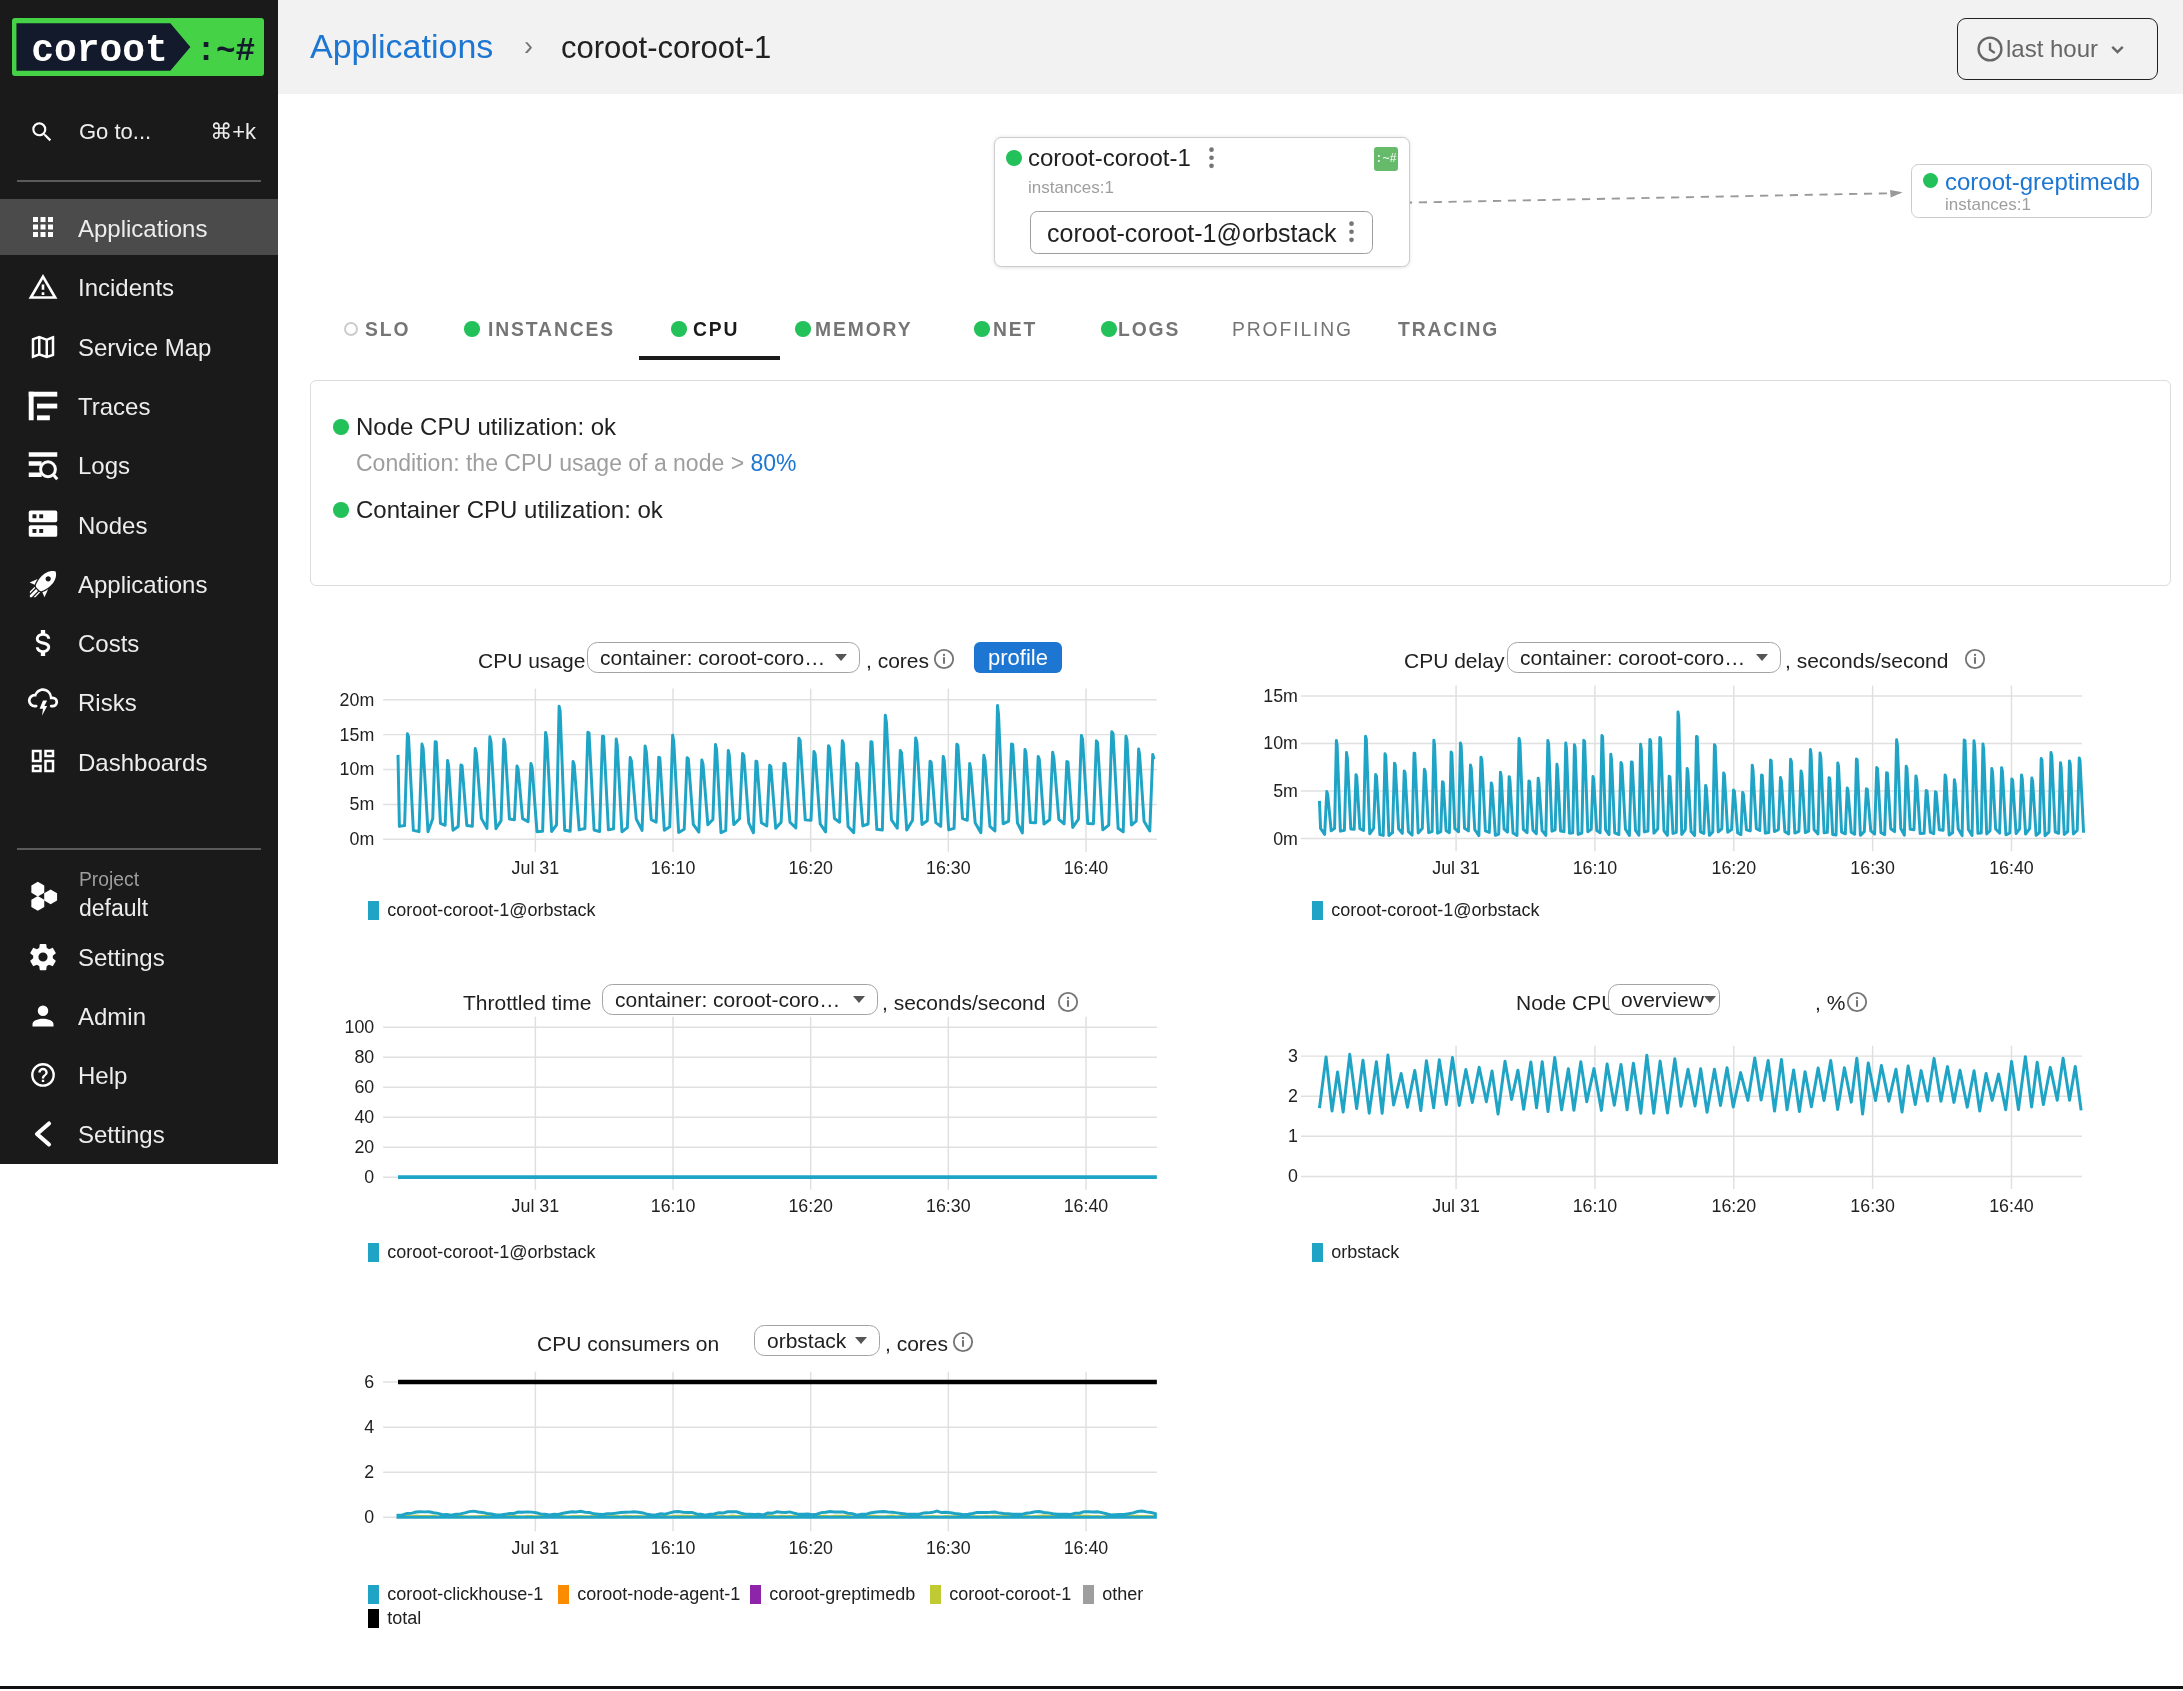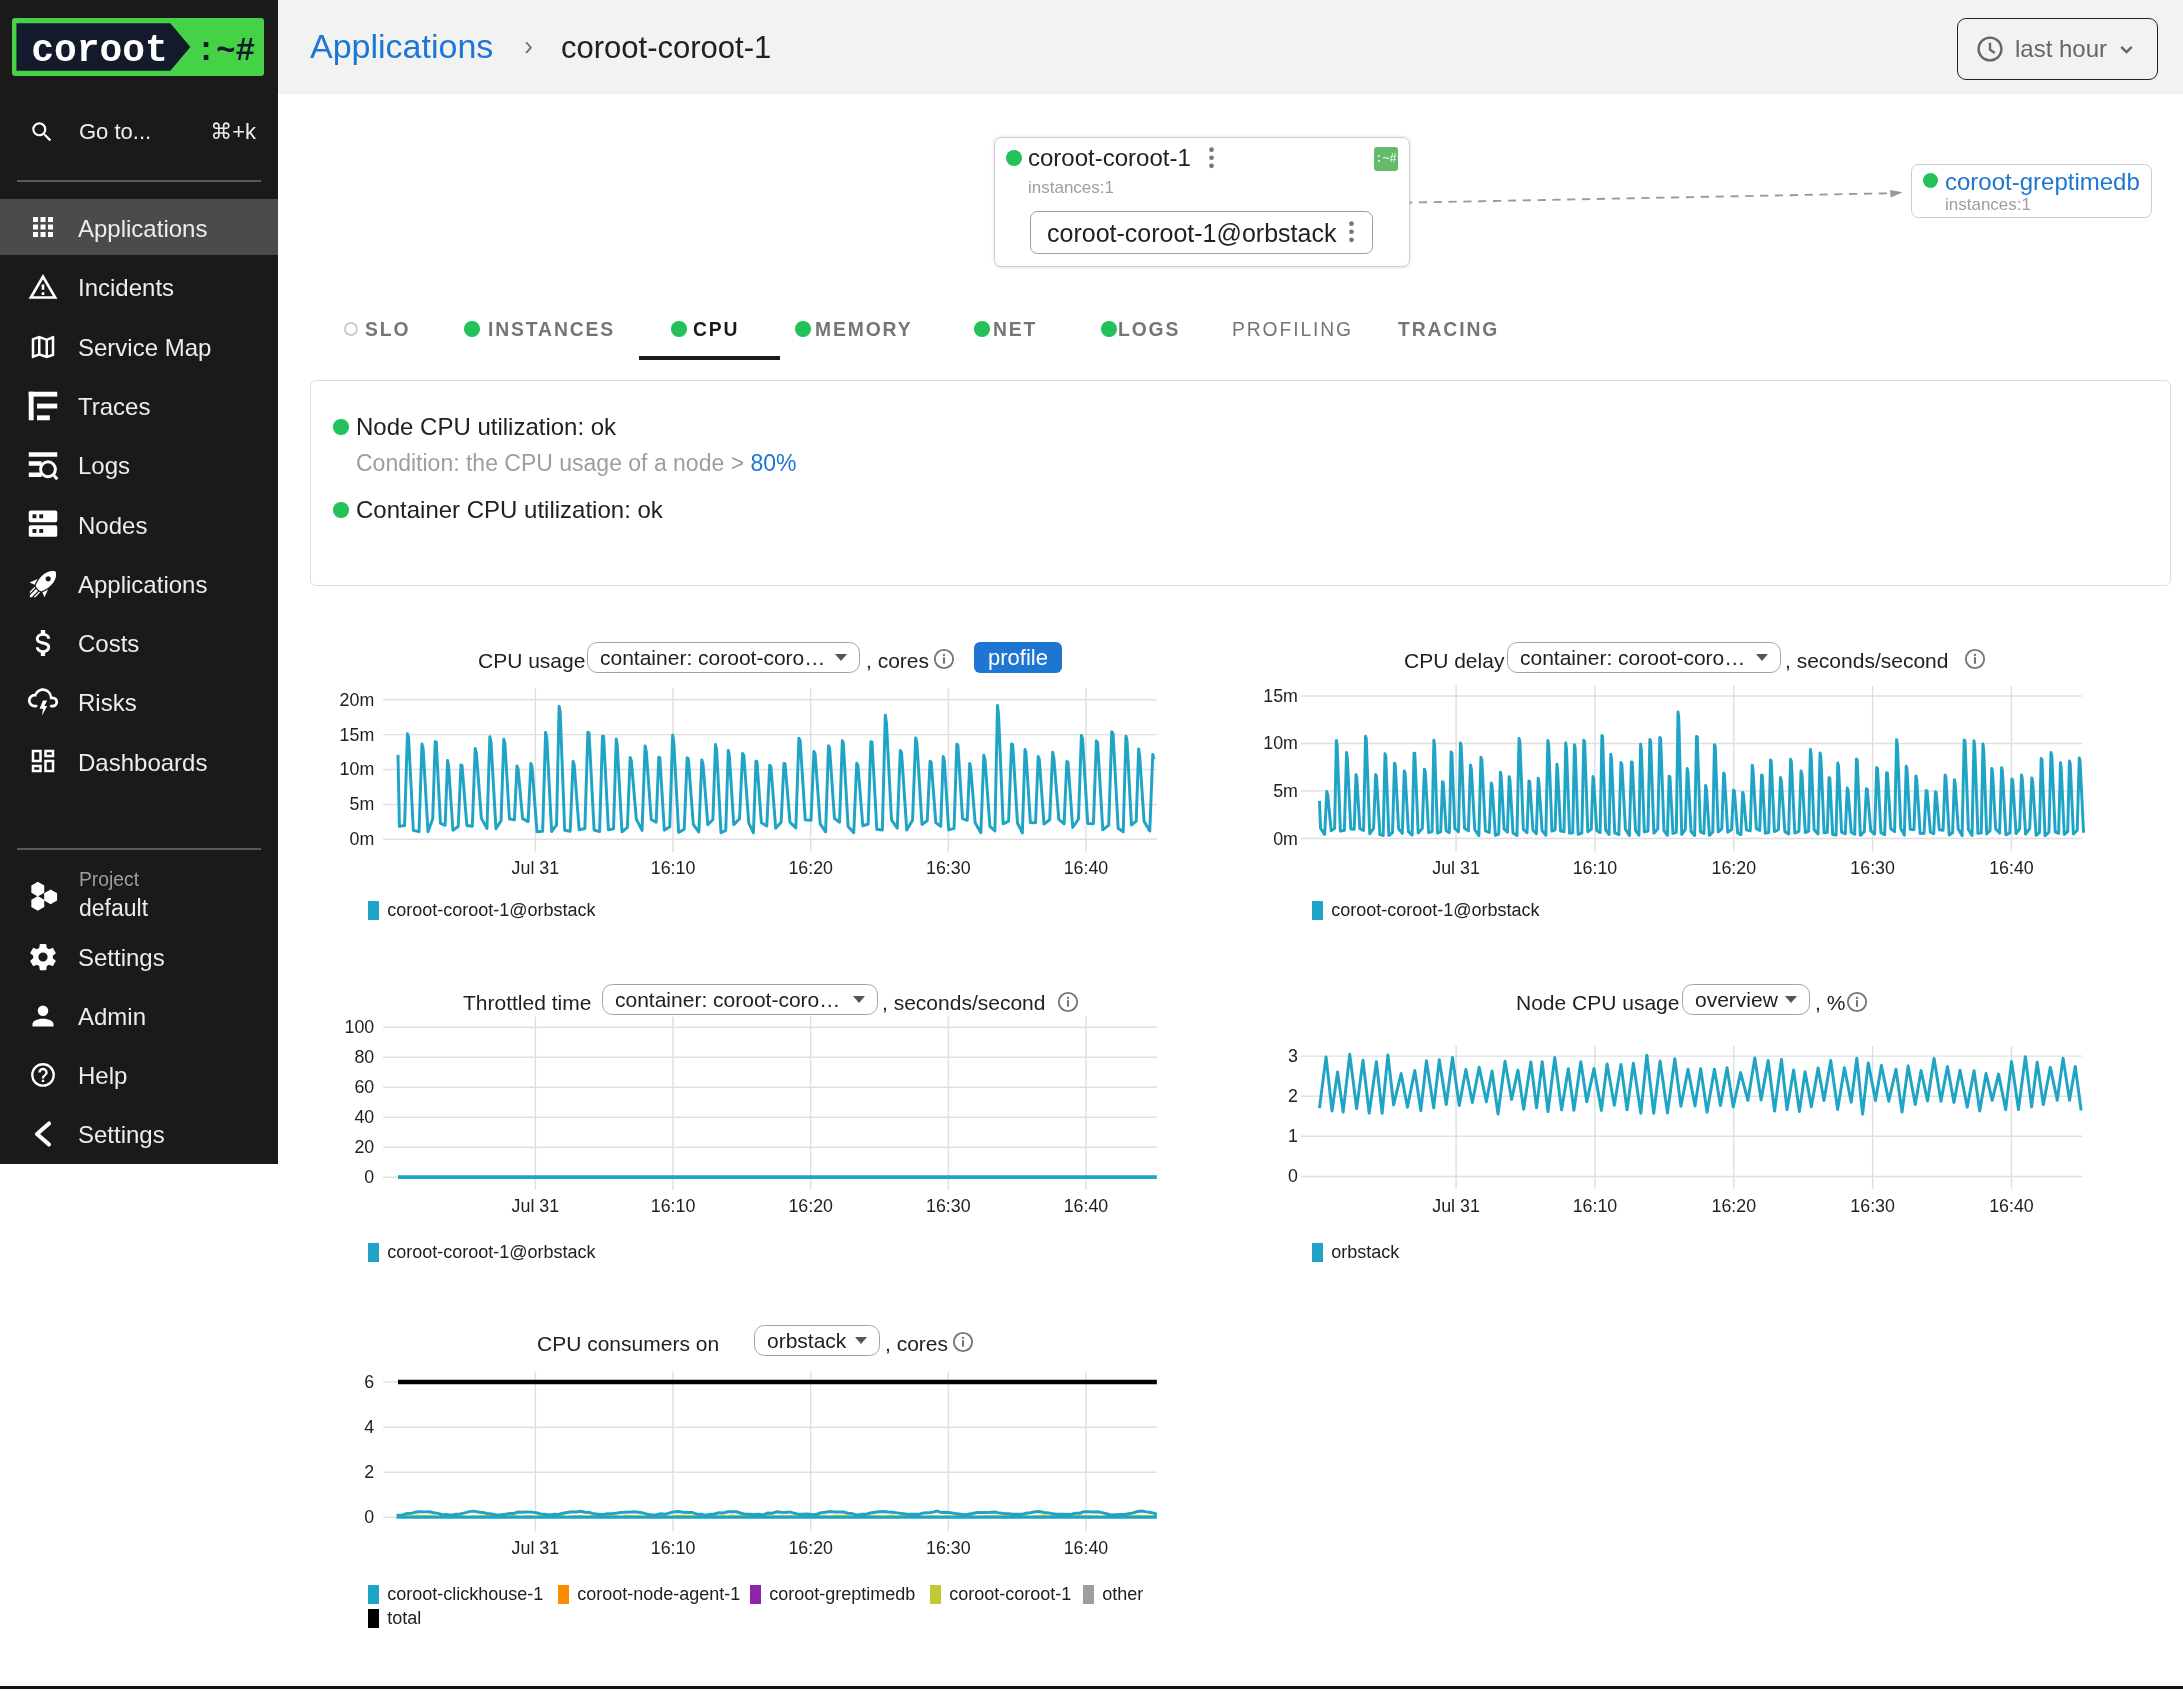--- a/index.html
+++ b/index.html
@@ -17,21 +17,21 @@
 <div class="abs" style="left:278px;top:0;width:1905px;height:94px;background:#f2f2f2"></div>
 <div class="abs" style="left:310px;top:27px;font-size:34px;color:#1d76d2">Applications</div>
 <div class="abs" style="left:524px;top:31px;font-size:27px;color:#757575">›</div>
 <div class="abs" style="left:561px;top:30px;font-size:31px;color:#212121">coroot-coroot-1</div>
 
 <div class="abs" style="left:1957px;top:18px;width:201px;height:62px;border:1.5px solid #212121;border-radius:9px;display:flex;align-items:center;padding-left:18px;white-space:nowrap">
   <svg width="28" height="28" viewBox="0 0 38 38">
         <circle cx="19" cy="19" r="15.5" fill="none" stroke="#666" stroke-width="3.2"></circle>
         <path d="M19 10.5 L19 20 L25.5 24.5" fill="none" stroke="#666" stroke-width="3.2"></path>
       </svg>
-  <span style="font-size:24px;color:#666;margin-left:11px">last hour</span>
+  <span style="font-size:24px;color:#666;margin-left:2px">last hour</span>
   <svg width="21" height="21" viewBox="0 0 28 28" style="margin-left:9px">
         <path d="M7 10.5 L14 17.5 L21 10.5" fill="none" stroke="#666" stroke-width="3.2"></path>
       </svg>
 </div>
 
 <div class="abs" style="left:0;top:0;width:278px;height:1164px;background:#1a1a1a"></div>
 
 <div class="abs" style="left:12px;top:18px;width:252px;height:58px;background:#46d246;border-radius:3px"></div>
 <svg class="abs" style="left:12px;top:18px" width="252" height="58" viewBox="0 0 339 78">
   <path d="M6 7 L213 7 L240 39 L213 71 L6 71 Z" fill="#121a2b"></path>
@@ -217,21 +217,21 @@
 <div class="ttl" style="left:463px;top:991px">Throttled time</div>
 <div class="sel" style="left:602px;top:984px;width:276px">container: coroot-coro…<span class="caret" style="margin-left:auto"></span></div>
 <div class="ttl" style="left:882px;top:991px">, seconds/second</div>
 <svg class="abs" style="left:1057px;top:991px" width="22" height="22" viewBox="0 0 30 30">
       <circle cx="15" cy="15" r="12.5" fill="none" stroke="#757575" stroke-width="2.5"></circle>
       <rect x="13.6" y="12.5" width="2.8" height="9" fill="#757575"></rect>
       <rect x="13.6" y="8" width="2.8" height="2.8" fill="#757575"></rect>
     </svg>
 
 <div class="ttl" style="left:1516px;top:991px">Node CPU usage</div>
-<div class="sel" style="left:1682px;top:984px;width:128px">overview<span class="caret" style="margin-left:auto"></span></div>
+<div class="sel" style="left:1608px;top:984px;width:112px">overview<span class="caret" style="margin-left:auto"></span></div>
 <div class="ttl" style="left:1815px;top:991px">, %</div>
 <svg class="abs" style="left:1846px;top:991px" width="22" height="22" viewBox="0 0 30 30">
       <circle cx="15" cy="15" r="12.5" fill="none" stroke="#757575" stroke-width="2.5"></circle>
       <rect x="13.6" y="12.5" width="2.8" height="9" fill="#757575"></rect>
       <rect x="13.6" y="8" width="2.8" height="2.8" fill="#757575"></rect>
     </svg>
 
 <div class="ttl" style="left:537px;top:1332px">CPU consumers on</div>
 <div class="sel" style="left:754px;top:1325px;width:126px">orbstack<span class="caret" style="margin-left:auto"></span></div>
 <div class="ttl" style="left:885px;top:1332px">, cores</div>

